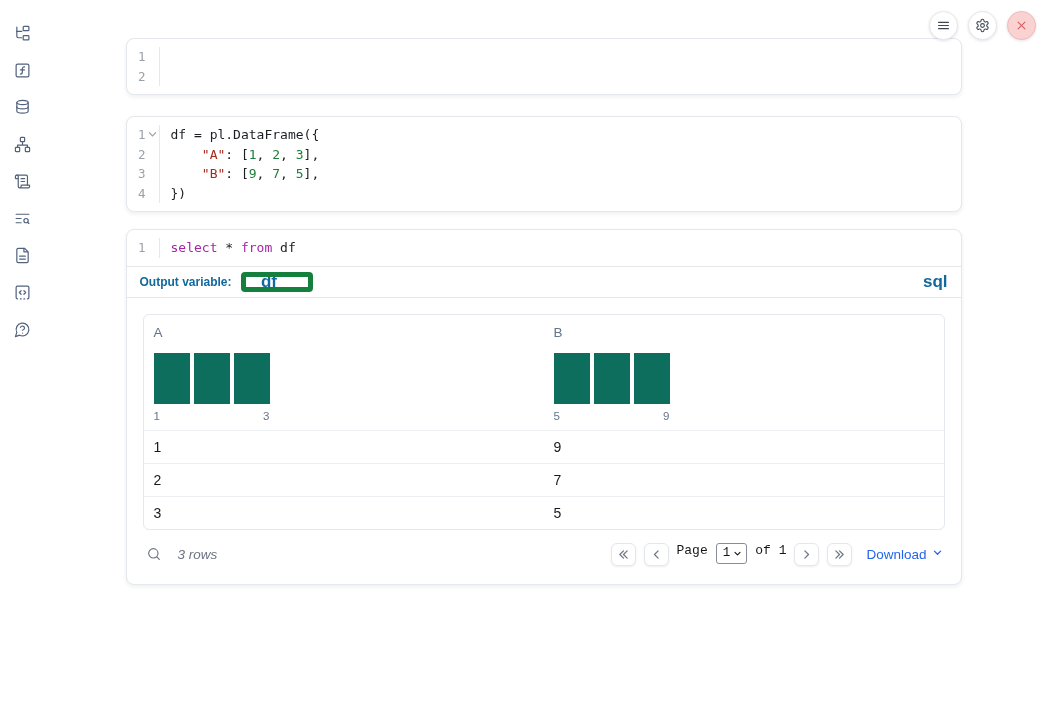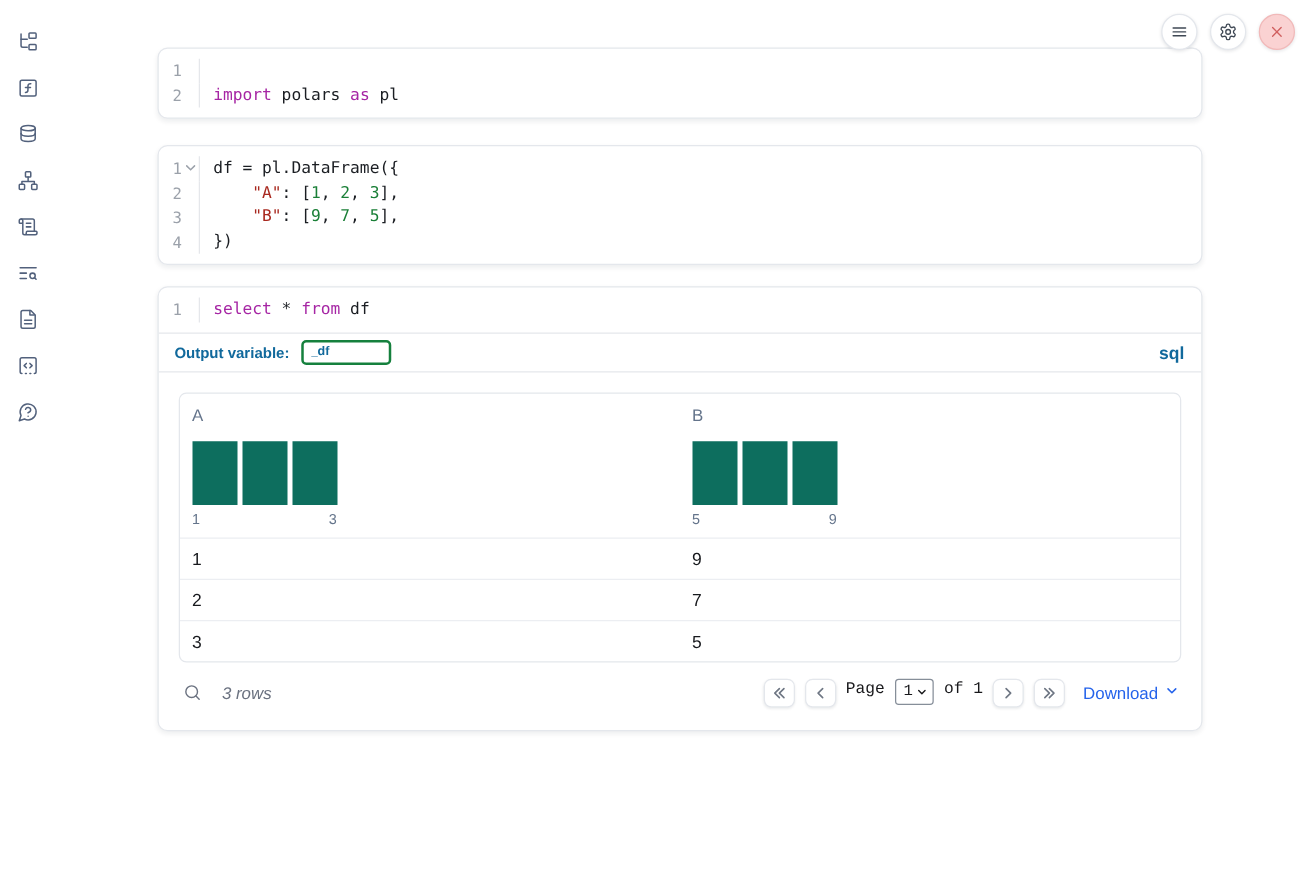--- a/index.html
+++ b/index.html
@@ -48,25 +48,25 @@
   .lcontent { padding-left:11px; white-space:pre; color:#1b1e23; }
   .tok-kw  { color:#a626a4; }
   .tok-str { color:#a8281f; }
   .tok-num { color:#1a7f37; }
   .tok-pl  { color:#1b1e23; }
 
   
   .outvar-row { display:flex; align-items:center; height:31px; padding:0 13px;
                 border-top:1px solid #e5e7eb; }
   .outvar-label { color:#11699c; font-weight:bold; font-size:12px; }
-  .outvar-input { margin-left:9px; width:72px; height:20px; border:2px solid #15803d;
+  .outvar-input { margin-left:9px; width:72px; height:20px; border:5px solid #15803d;
                   border-radius:4px; padding:0 6px; font-family:"Liberation Sans",sans-serif;
-                  font-size:10px; font-weight:bold; color:#11699c; outline:none; }
+                  font-size:17px; font-weight:bold; color:#11699c; outline:none; }
   .spacer { flex:1; }
-  .sql-badge { color:#11699c; font-weight:bold; font-size:14px; cursor:pointer; }
+  .sql-badge { color:#11699c; font-weight:bold; font-size:17px; cursor:pointer; }
 
   
   .output-section { border-top:1px solid #e5e7eb; padding:16px 16px 12px; }
   .table-box { border:1px solid #e4e7ec; border-radius:6px; overflow:hidden; background:#fff; }
   .t-header { display:flex; }
   .t-col { flex:1; padding:10px 10px 8px; }
   .t-col-name { color:#64748b; font-size:13.5px; }
   .hist { display:flex; align-items:flex-end; gap:4px; height:51px; width:116px; margin-top:13px; }
   .hist-bar { width:36px; background:#0d6e5e; }
   .hist-labels { width:116px; display:flex; justify-content:space-between;
@@ -207,21 +207,20 @@
             <span class="gutter">
               <span class="lnum">1</span>
               <span class="fold"></span>
             </span>
           </div>
           <div class="code-line">
             <span class="gutter">
               <span class="lnum">2</span>
               <span class="fold"></span>
             </span>
-            <span class="lcontent"><span class="tok-kw">import</span><span class="tok-pl"> polars </span><span class="tok-kw">as</span><span class="tok-pl"> pl</span></span>
           </div>
         </div>
     </section>
 
     <section class="cell cell-2">
       <div class="code-area">
           <div class="code-line">
             <span class="gutter">
               <span class="lnum">1</span>
               <span class="fold">

